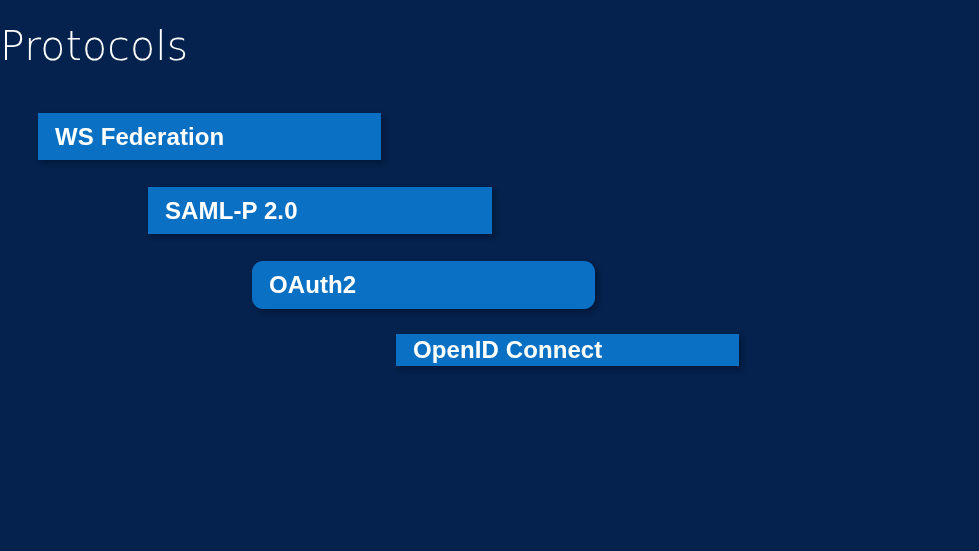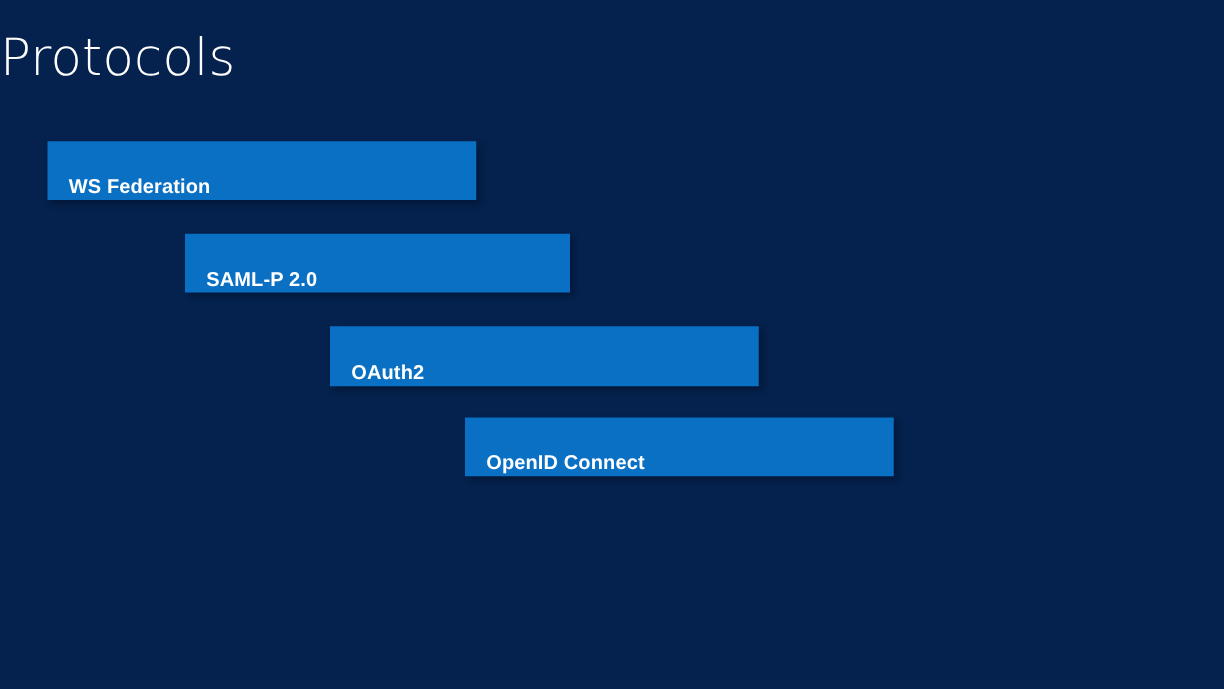--- a/index.html
+++ b/index.html
@@ -31,38 +31,38 @@
     letter-spacing: 0.2px;
     line-height: 1.12;
     white-space: nowrap;
   }
   .protocol-bar {
     position: absolute;
     box-sizing: border-box;
     background: #0a70c4;
     color: #ffffff;
     display: flex;
-    align-items: flex-end;
+    align-items: center;
     padding-left: 17px;
     font-family: "Liberation Sans", sans-serif;
-    font-size: 16px;
+    font-size: 24px;
     font-weight: bold;
     letter-spacing: 0.1px;
     white-space: nowrap;
     box-shadow: 3px 3px 5px rgba(0, 10, 30, 0.45);
   }
   .protocol-bar .bar-label {
     display: block;
     transform: translateY(-0.5px);
   }
   
   #bar-0 { left: 38px;  top: 113px; width: 343px; height: 47px; }
-  #bar-1 { left: 148px; top: 187px; width: 308px; height: 47px; }
-  #bar-2 { left: 264px; top: 261px; width: 343px; height: 48px; }
-  #bar-3 { left: 372px; top: 334px; width: 343px; height: 47px; }
+  #bar-1 { left: 148px; top: 187px; width: 344px; height: 47px; }
+  #bar-2 { left: 252px; top: 261px; width: 343px; height: 48px; border-radius: 11px; }
+  #bar-3 { left: 396px; top: 334px; width: 343px; height: 32px; }
 </style>
 </head>
 <body>
 
 <div id="slide">
 
   <div id="slide-title">Protocols</div>
 
   <div class="protocol-bar" id="bar-0">
     <span class="bar-label">WS Federation</span>

